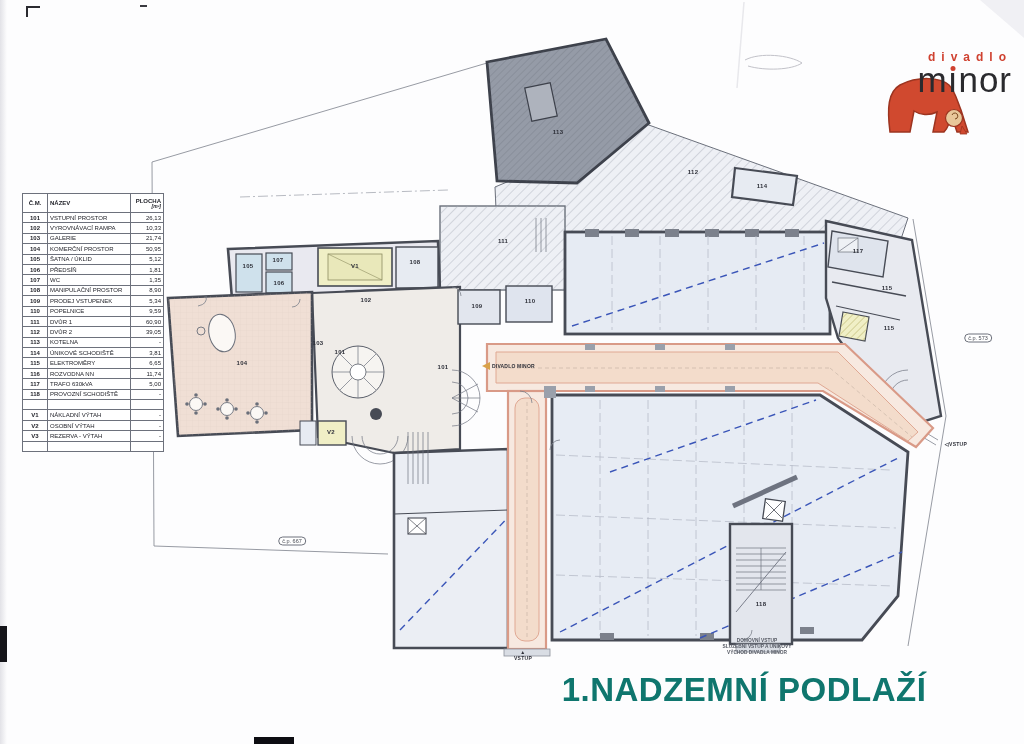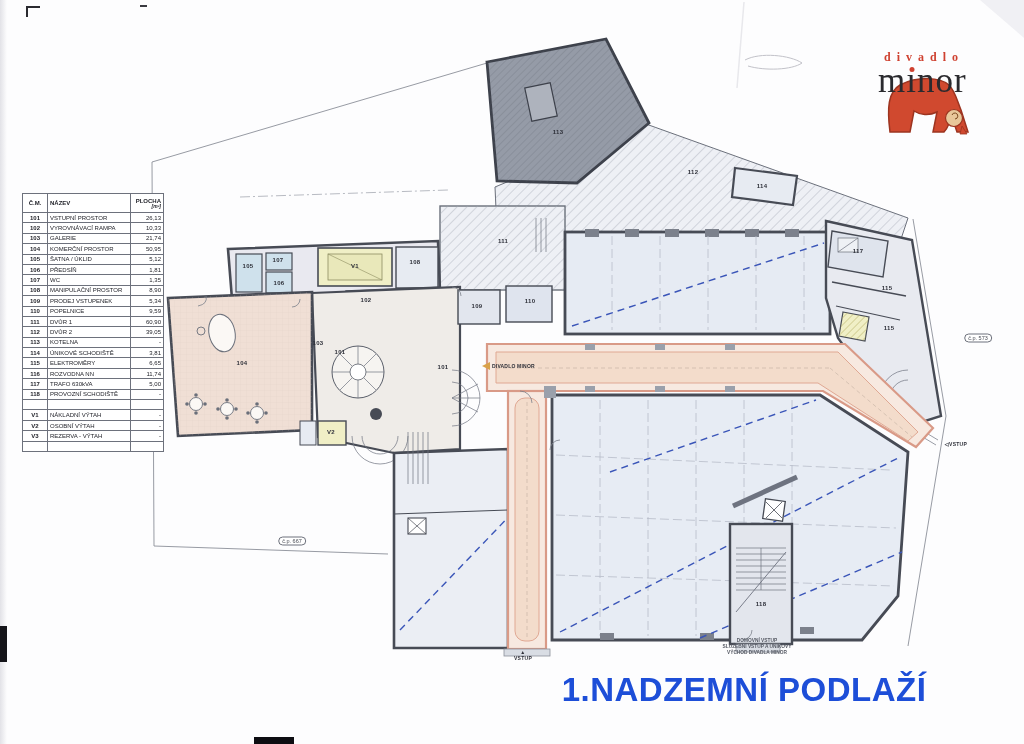--- a/index.html
+++ b/index.html
@@ -35,32 +35,32 @@
   .entrance.up{flex-direction:column;line-height:1.1;}
   .entrance .arr{font-size:5px;color:#2e3039;}
   .corridor-sign{position:absolute;left:482px;top:362px;display:flex;align-items:center;gap:2px;}
   .corridor-sign .tri{width:0;height:0;border-top:4px solid transparent;
                       border-bottom:4px solid transparent;border-right:8px solid #d9a24a;}
   .corridor-sign .txt{font-size:5px;font-weight:bold;color:#2e3039;letter-spacing:0.2px;white-space:nowrap;}
   .plan-note{position:absolute;transform:translate(-50%,-50%);text-align:center;font-size:4.8px;
              font-weight:bold;color:#565a64;line-height:1.2;white-space:nowrap;}
 
   
-  .logo{position:absolute;left:878px;top:50px;width:134px;text-align:left;font-family:Liberation Serif, serif;}
+  .logo{position:absolute;left:878px;top:50px;width:134px;text-align:right;}
   .logo-top{color:#cf4130;font-size:12px;font-weight:bold;letter-spacing:6px;margin-left:6px;}
   .logo-fig{margin:2px auto 0;}
   .logo-bottom{position:relative;font-size:35px;color:#2a2a2e;letter-spacing:1px;line-height:1;
                margin-top:-2px;}
   .i-wrap{position:relative;display:inline-block;}
   .i-dot{position:absolute;left:50%;transform:translateX(-50%);top:4px;width:5px;height:5px;
          border-radius:50%;background:#cf4130;}
 
   
   .title{position:absolute;left:505px;top:671px;width:478px;text-align:center;font-size:33px;
-         font-weight:bold;color:#1d4ed8;letter-spacing:0.5px;white-space:nowrap;}
+         font-weight:bold;color:#0f766e;letter-spacing:0.5px;white-space:nowrap;}
 
   
   .left-shade{position:absolute;left:0;top:0;width:7px;height:744px;
               background:linear-gradient(to right,#e2e2e7,rgba(255,255,255,0));}
   .corner-shade{position:absolute;right:0;top:0;width:44px;height:38px;background:#f0f0f4;
                 clip-path:polygon(100% 0,100% 100%,0 0);}
   .blob{position:absolute;left:0;top:626px;width:7px;height:36px;background:#15151a;}
   .bmark{position:absolute;left:254px;top:737px;width:40px;height:7px;background:#0d0d12;}
   .tick-a{position:absolute;left:26px;top:6px;width:14px;height:2px;background:#2a2a30;}
   .tick-b{position:absolute;left:26px;top:6px;width:2px;height:11px;background:#2a2a30;}

